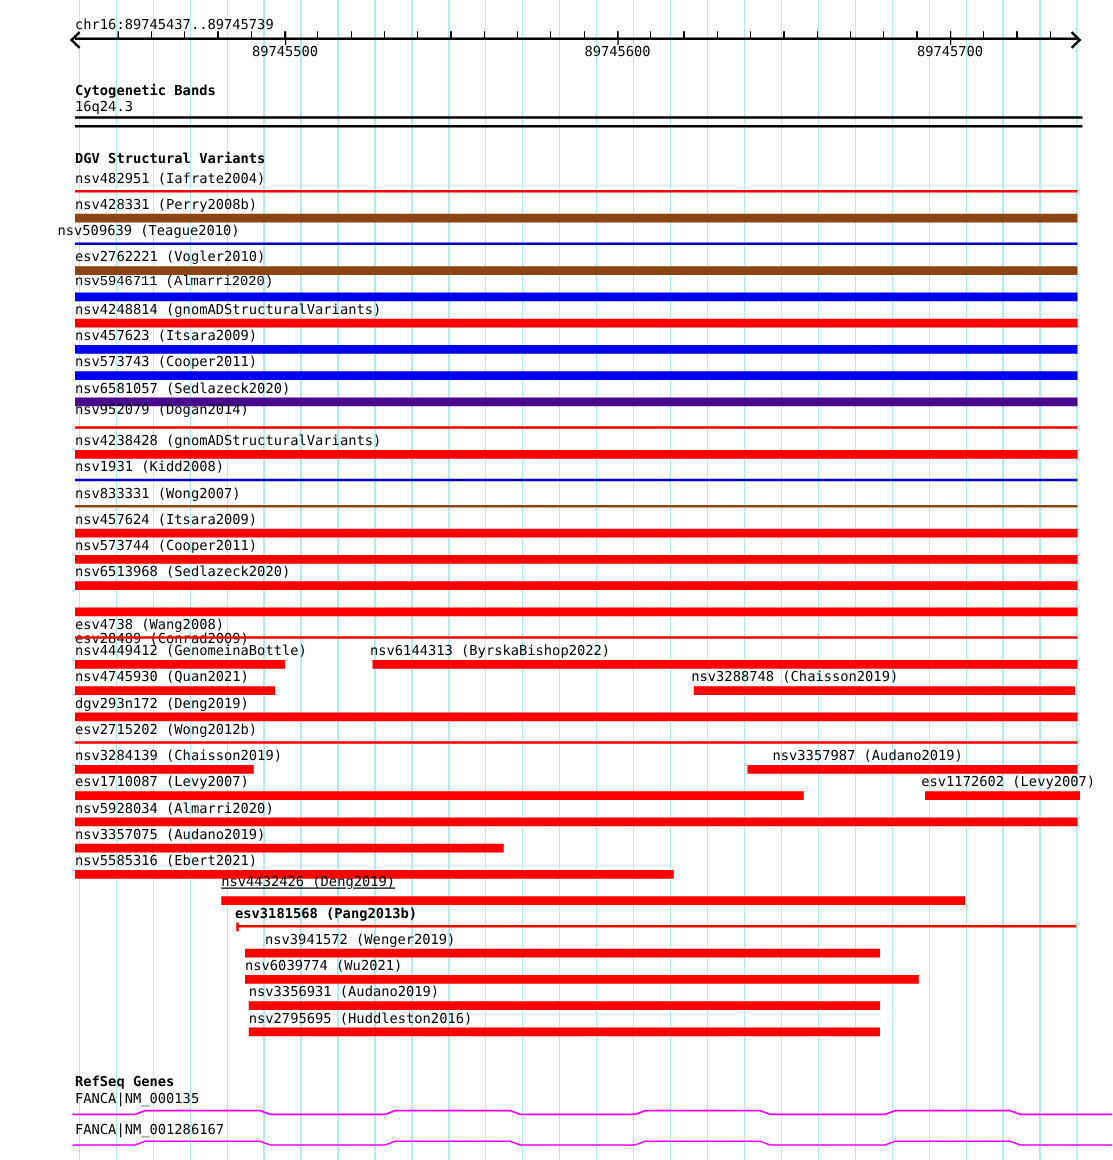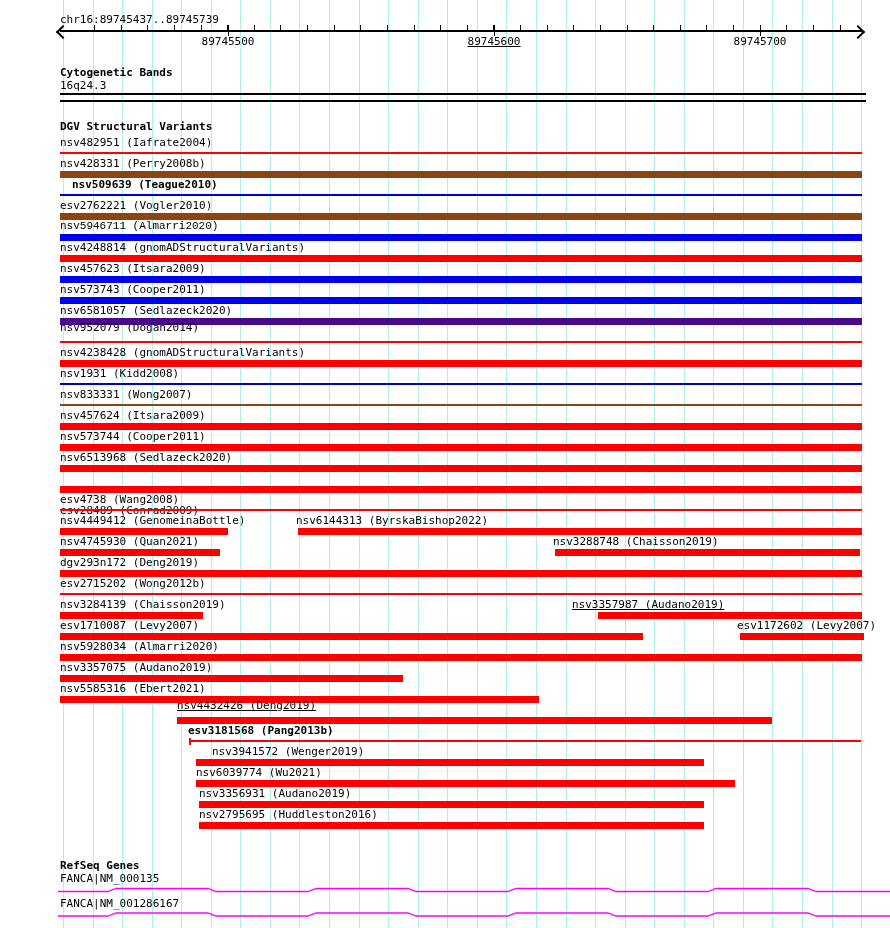--- a/index.html
+++ b/index.html
@@ -33,42 +33,42 @@
 
   <div class="lbl" style="left:60px;top:14px">chr16:89745437..89745739</div>
   <div class="abs" id="ruler-axis"></div>
   <div class="abs" id="arrow-left"></div>
   <div class="abs" id="arrow-right"></div>
   <div class="abs" id="minor-ticks"></div>
   <div id="ruler-majors">
       <div class="abs" style="left: 228px; top: 25px; width: 1px; height: 11px; background: rgb(0, 0, 0);"></div>
       <div class="lbl" style="left: 228px; top: 36px; transform: translateX(-50%);">89745500</div>
       <div class="abs" style="left: 494px; top: 25px; width: 1px; height: 11px; background: rgb(0, 0, 0);"></div>
-      <div class="lbl" style="left: 494px; top: 36px; transform: translateX(-50%); text-decoration: underline;">89745600</div>
+      <div class="lbl" style="left: 494px; top: 36px; transform: translateX(-50%);">89745600</div>
       <div class="abs" style="left: 760px; top: 25px; width: 1px; height: 11px; background: rgb(0, 0, 0);"></div>
       <div class="lbl" style="left: 760px; top: 36px; transform: translateX(-50%);">89745700</div>
     </div>
 
   <div class="lbl bold" style="left:60px;top:67px">Cytogenetic Bands</div>
   <div class="lbl" style="left:60px;top:80px">16q24.3</div>
   <div class="abs band-line" style="top:93px"></div>
   <div class="abs band-line" style="top:100px"></div>
 
   <div class="lbl bold" style="left:60px;top:121px">DGV Structural Variants</div>
   <div id="variant-rows">
       <div class="abs" style="">
         <div class="lbl" style="left: 60px; top: 137px;">nsv482951 (Iafrate2004)</div>
         <div class="abs" style="left: 60px; top: 152px; width: 802px; height: 2px; background: rgb(255, 0, 0);"></div>
       </div>
       <div class="abs" style="">
         <div class="lbl" style="left: 60px; top: 158px;">nsv428331 (Perry2008b)</div>
         <div class="abs" style="left: 60px; top: 171px; width: 802px; height: 7px; background: rgb(139, 69, 19);"></div>
       </div>
       <div class="abs" style="">
-        <div class="lbl" style="left: 72px; top: 179px; font-weight: bold;">nsv509639 (Teague2010)</div>
+        <div class="lbl" style="left: 46px; top: 179px;">nsv509639 (Teague2010)</div>
         <div class="abs" style="left: 60px; top: 194px; width: 802px; height: 2px; background: rgb(0, 0, 205);"></div>
       </div>
       <div class="abs" style="">
         <div class="lbl" style="left: 60px; top: 200px;">esv2762221 (Vogler2010)</div>
         <div class="abs" style="left: 60px; top: 213px; width: 802px; height: 7px; background: rgb(139, 69, 19);"></div>
       </div>
       <div class="abs" style="">
         <div class="lbl" style="left: 60px; top: 221px; font-family: Liberation Mono, monospace;">nsv5946711 (Almarri2020)</div>
         <div class="abs" style="left: 60px; top: 234px; width: 802px; height: 7px; background: rgb(0, 0, 238);"></div>
       </div>
@@ -140,21 +140,21 @@
         <div class="lbl" style="left: 60px; top: 557px;">dgv293n172 (Deng2019)</div>
         <div class="abs" style="left: 60px; top: 570px; width: 802px; height: 7px; background: rgb(255, 0, 0);"></div>
       </div>
       <div class="abs" style="">
         <div class="lbl" style="left: 60px; top: 578px; text-align: center;">esv2715202 (Wong2012b)</div>
         <div class="abs" style="left: 60px; top: 593px; width: 802px; height: 2px; background: rgb(255, 0, 0);"></div>
       </div>
       <div class="abs" style="">
         <div class="lbl" style="left: 60px; top: 599px;">nsv3284139 (Chaisson2019)</div>
         <div class="abs" style="left: 60px; top: 612px; width: 143px; height: 7px; background: rgb(255, 0, 0);"></div>
-        <div class="lbl" style="left: 572px; top: 599px; text-decoration: underline;">nsv3357987 (Audano2019)</div>
+        <div class="lbl" style="left: 618px; top: 599px;">nsv3357987 (Audano2019)</div>
         <div class="abs" style="left: 598px; top: 612px; width: 264px; height: 7px; background: rgb(255, 0, 0);"></div>
       </div>
       <div class="abs" style="">
         <div class="lbl" style="left: 60px; top: 620px;">esv1710087 (Levy2007)</div>
         <div class="abs" style="left: 60px; top: 633px; width: 583px; height: 7px; background: rgb(255, 0, 0);"></div>
         <div class="lbl" style="left: 737px; top: 620px;">esv1172602 (Levy2007)</div>
         <div class="abs" style="left: 740px; top: 633px; width: 124px; height: 7px; background: rgb(255, 0, 0);"></div>
       </div>
       <div class="abs" style="">
         <div class="lbl" style="left: 60px; top: 641px;">nsv5928034 (Almarri2020)</div>

